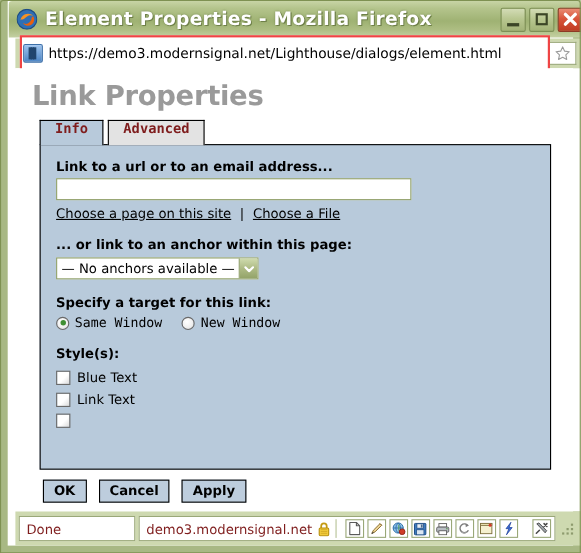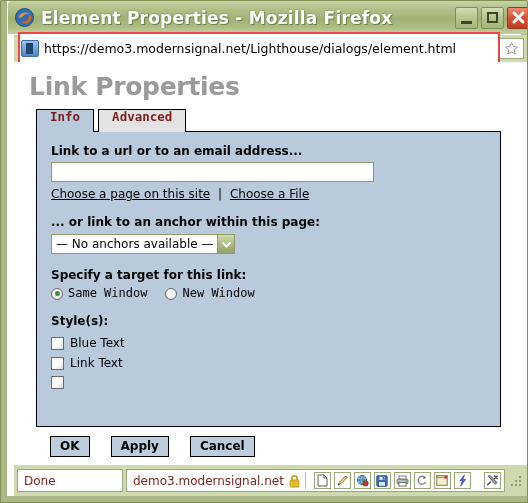--- a/index.html
+++ b/index.html
@@ -325,23 +325,23 @@
     border: 1px solid #6a6a6a;
     box-sizing: border-box;
     margin-right: 6px;
     flex: 0 0 auto;
   }
   .checks { margin-top: 8px; }
 
   
   .buttons {
     position: absolute;
-    left: 36px; top: 374px;
-    display: flex;
-    gap: 21px;
+    left: 25px; top: 374px;
+    display: flex;
+    gap: 11px;
   }
   .btn {
     font-family: "DejaVu Sans", sans-serif;
     font-size: 12px;
     font-weight: bold;
     color: #000000;
     background: #bdcddd;
     border: 1px solid #000000;
     box-sizing: border-box;
     height: 21px;
@@ -524,22 +524,22 @@
               <span class="checkbox"></span>
             </div>
           </div>
         </div>
 
       </div>
     </div>
 
     <div class="buttons">
       <button class="btn">OK</button>
+      <button class="btn">Cancel</button>
       <button class="btn">Apply</button>
-      <button class="btn">Cancel</button>
     </div>
 
   </div>
 
   <div class="statusbar">
     <div class="status-panel status-left">
       <span class="status-text">Done</span>
     </div>
     <div class="status-panel status-main">
       <span class="status-text">demo3.modernsignal.net</span>

